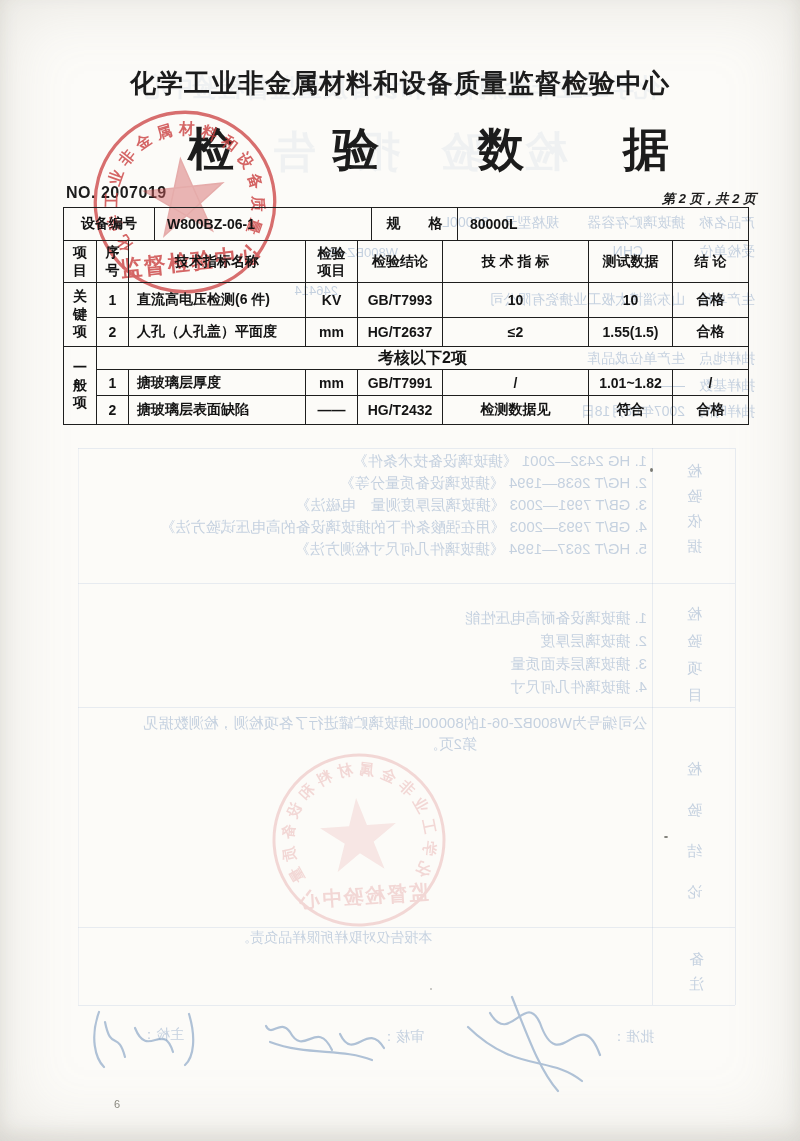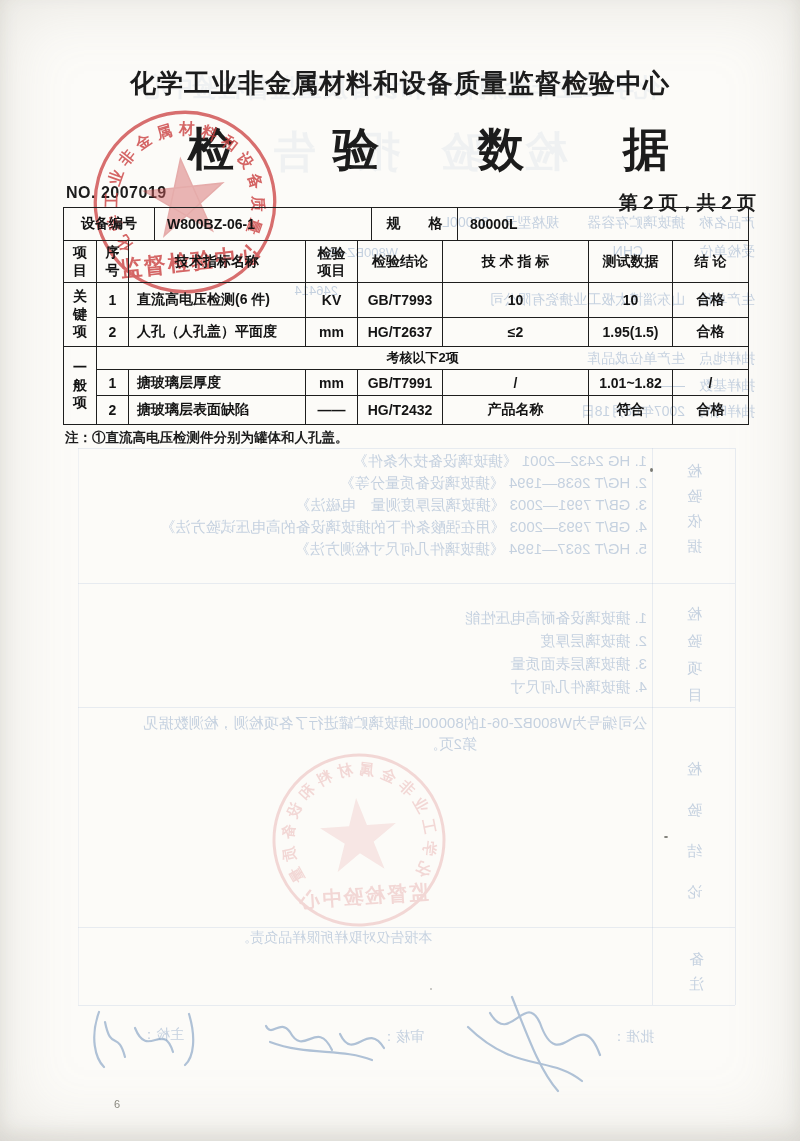--- a/index.html
+++ b/index.html
@@ -5,21 +5,21 @@
   html,body{margin:0;padding:0;background:#9a9a98;font-family:"Liberation Sans",sans-serif;}
   .page{position:relative;width:800px;height:1141px;margin:0 auto;background:#fcfbf8;overflow:hidden;
         box-shadow:inset 0 0 70px rgba(150,145,130,.22), inset 0 -8px 18px rgba(140,135,120,.18);}
   .abs{position:absolute;}
   .ink{color:#1c1c1c;}
 
   
   .org-title{top:66px;left:0;width:100%;text-align:center;font-size:26px;font-weight:bold;letter-spacing:1px;}
   .doc-title{top:119px;left:188px;font-size:46px;font-weight:bold;letter-spacing:99px;white-space:nowrap;}
   .report-no{top:184px;left:66px;font-size:16px;font-weight:600;letter-spacing:.5px;}
-  .page-info{top:190px;right:44px;font-size:19px;font-weight:600;}
+  .page-info{top:190px;right:44px;font-size:13px;font-weight:600;font-style:italic;}
 
   
   .stamp-top{left:87px;top:104px;opacity:.82;transform:rotate(-6deg);}
 
   
   .tbl-wrap{left:63px;top:207px;}
   table.main{border-collapse:collapse;table-layout:fixed;width:685px;background:transparent;border-radius:24px;}
   table.main td{border:1.6px solid #1e1e1e;text-align:center;vertical-align:middle;
                 font-size:14px;font-weight:600;color:#141414;padding:0;overflow:hidden;}
   .eqflex{display:flex;align-items:stretch;height:100%;}
@@ -198,51 +198,50 @@
         <td>10</td>
         <td>10</td>
         <td>合格</td>
       </tr>
       <tr style="height:29px">
         <td>2</td>
         <td class="cell-left">人孔（人孔盖）平面度</td>
         <td>mm</td>
         <td>HG/T2637</td>
         <td>≤2</td>
-        <td>1.95(1.5)</td>
+        <td>1.55(1.5)</td>
         <td>合格</td>
       </tr>
       <tr style="height:23px">
         <td rowspan="3">
               <div class="vtext">一般项</div>
             </td>
-        <td colspan="7" style="font-size:13px;">考核以下2项</td>
+        <td colspan="7" style="font-size:16px;">考核以下2项</td>
       </tr>
       <tr style="height:26px">
         <td>1</td>
         <td class="cell-left">搪玻璃层厚度</td>
         <td>mm</td>
         <td>GB/T7991</td>
         <td>/</td>
         <td>1.01~1.82</td>
         <td>/</td>
       </tr>
       <tr style="height:29px">
         <td>2</td>
         <td class="cell-left">搪玻璃层表面缺陷</td>
         <td>——</td>
         <td>HG/T2432</td>
-        <td>产品名称</td>
+        <td>检测数据见</td>
         <td>符合</td>
         <td>合格</td>
       </tr>
     </tbody>
       </table>
   </div>
 
-  <div class="abs ink note-line">注：①直流高电压检测件分别为罐体和人孔盖。</div>
 
   <div class="abs pencil" style="left:114px;top:1098px;">6</div>
   <div class="speck" style="left:650px;top:468px;width:3px;height:4px;"></div>
   <div class="speck" style="left:664px;top:836px;width:4px;height:2px;"></div>
   <div class="speck" style="left:430px;top:988px;width:2px;height:2px;opacity:.5;"></div>
 
 </div>
 
 </body></html>

